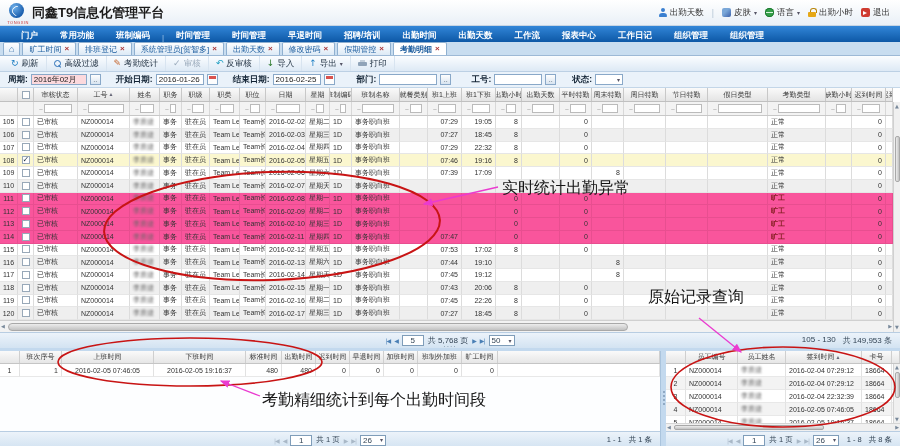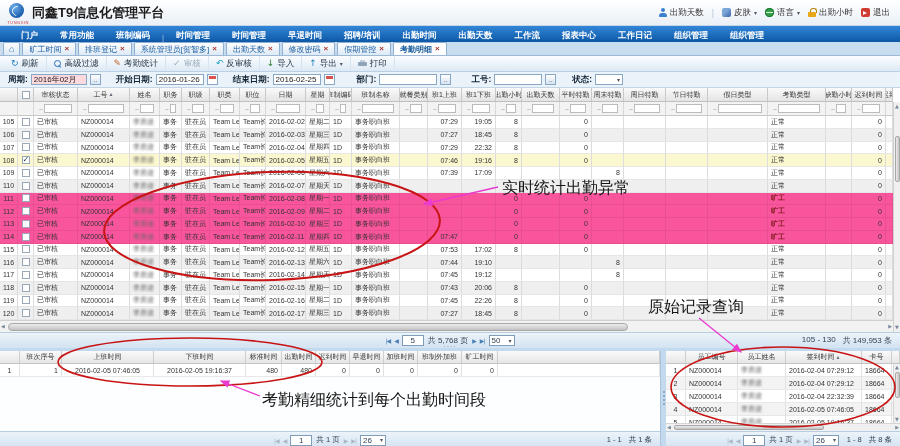--- a/index.html
+++ b/index.html
@@ -1211,14 +1211,14 @@
     </marker>
   </defs>
   <ellipse cx="272" cy="226" rx="168" ry="54" fill="none" stroke="#c81414" stroke-width="2" transform="rotate(-2 272 226)"></ellipse>
   <ellipse cx="190" cy="362" rx="132" ry="24" fill="none" stroke="#c81414" stroke-width="1.6"></ellipse>
   <ellipse cx="783" cy="387" rx="112" ry="40" fill="none" stroke="#c81414" stroke-width="1.6"></ellipse>
   <line x1="498" y1="187" x2="424" y2="204" stroke="#ea3bd0" stroke-width="1.3" marker-end="url(#ah)"></line>
   <line x1="699" y1="318" x2="741" y2="352" stroke="#ea3bd0" stroke-width="1.3" marker-end="url(#ah)"></line>
   <line x1="260" y1="396" x2="221" y2="381" stroke="#ea3bd0" stroke-width="1.3" marker-end="url(#ah)"></line>
 </svg>
 <div class="annot" style="left:502px;top:178px">实时统计出勤异常</div>
-<div class="annot" style="left:648px;top:297px">原始记录查询</div>
+<div class="annot" style="left:648px;top:287px">原始记录查询</div>
 <div class="annot" style="left:262px;top:390px">考勤精细统计到每个出勤时间段</div>
 
 </body></html>

